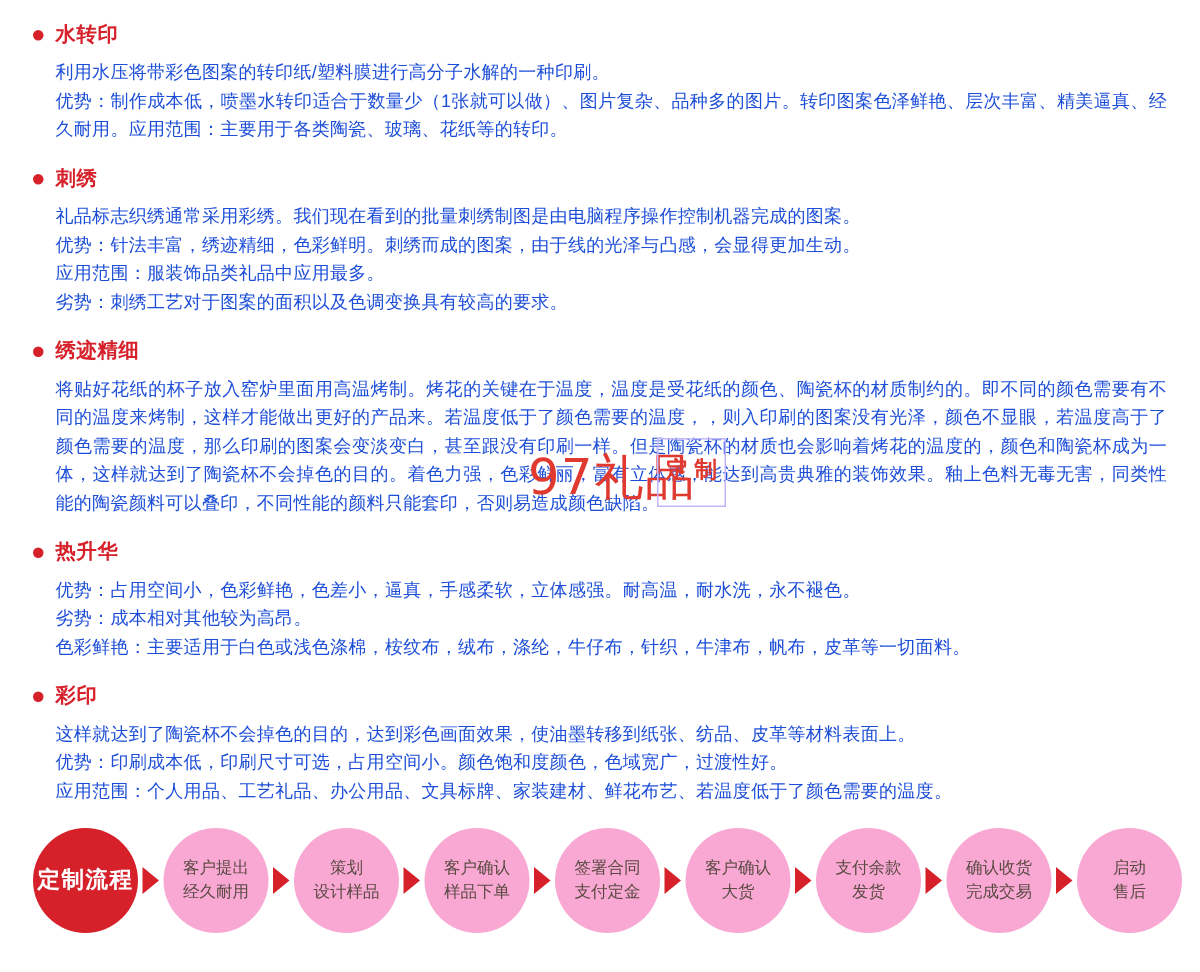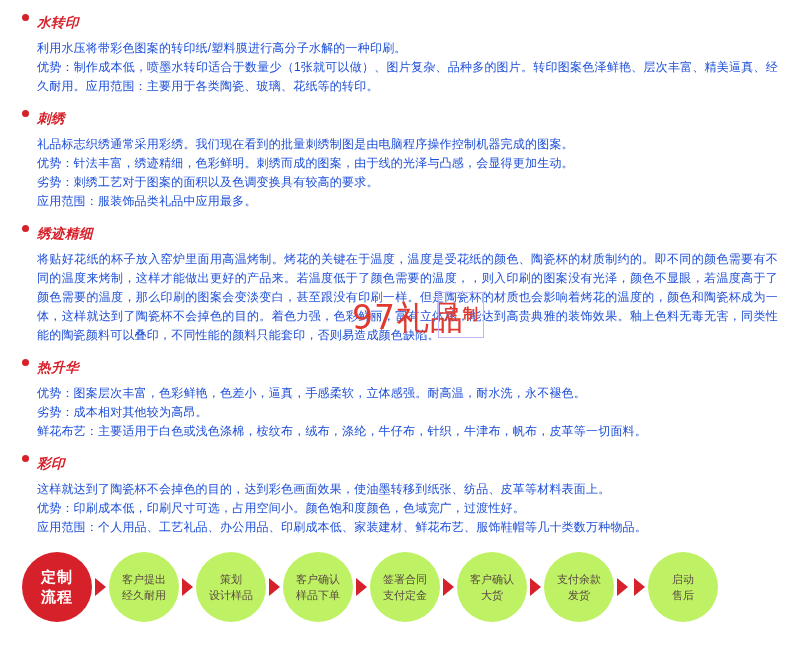--- a/index.html
+++ b/index.html
@@ -20,23 +20,22 @@
     width: 800px;
     height: 648px;
     position: relative;
     padding: 14px 22px 0 22px;
   }
   .section {
     margin-bottom: 14px;
   }
   .sec-head {
     display: flex;
-    align-items: flex-start;
+    align-items: center;
     margin-bottom: 7px;
-    font-style: italic;
   }
   .bullet {
     width: 7px;
     height: 7px;
     border-radius: 50%;
     background: #d6202a;
     margin-right: 8px;
     flex: 0 0 auto;
   }
   .sec-title {
@@ -102,21 +101,21 @@
     display: flex;
     align-items: center;
   }
   .flow-badge {
     width: 70px;
     height: 70px;
     border-radius: 50%;
     background: #d6202a;
     color: #fff;
     display: flex;
-    flex-direction: column;
+    flex-direction: row;
     align-items: center;
     justify-content: center;
     font-size: 15px;
     font-weight: bold;
     letter-spacing: 1px;
     flex: 0 0 auto;
     line-height: 20px;
   }
   .flow-arrow {
     width: 0;
@@ -124,21 +123,21 @@
     border-top: 9px solid transparent;
     border-bottom: 9px solid transparent;
     border-left: 11px solid #d6202a;
     margin: 0 3px;
     flex: 0 0 auto;
   }
   .flow-node {
     width: 70px;
     height: 70px;
     border-radius: 50%;
-    background: #bef264;
+    background: #f9a8d4;
     color: #5a4a42;
     display: flex;
     flex-direction: column;
     align-items: center;
     justify-content: center;
     font-size: 11px;
     line-height: 16px;
     text-align: center;
     flex: 0 0 auto;
   }
@@ -161,56 +160,56 @@
   </div>
 
   <div class="section">
     <div class="sec-head">
       <span class="bullet"></span>
       <span class="sec-title">刺绣</span>
     </div>
     <div class="sec-body">
       <div class="line">礼品标志织绣通常采用彩绣。我们现在看到的批量刺绣制图是由电脑程序操作控制机器完成的图案。</div>
       <div class="line">优势：针法丰富，绣迹精细，色彩鲜明。刺绣而成的图案，由于线的光泽与凸感，会显得更加生动。</div>
+      <div class="line">应用范围：服装饰品类礼品中应用最多。</div>
       <div class="line">劣势：刺绣工艺对于图案的面积以及色调变换具有较高的要求。</div>
-      <div class="line">应用范围：服装饰品类礼品中应用最多。</div>
     </div>
   </div>
 
   <div class="section">
     <div class="sec-head">
       <span class="bullet"></span>
       <span class="sec-title">绣迹精细</span>
     </div>
     <div class="sec-body">
       <div class="line">将贴好花纸的杯子放入窑炉里面用高温烤制。烤花的关键在于温度，温度是受花纸的颜色、陶瓷杯的材质制约的。即不同的颜色需要有不同的温度来烤制，这样才能做出更好的产品来。若温度低于了颜色需要的温度，，则入印刷的图案没有光泽，颜色不显眼，若温度高于了颜色需要的温度，那么印刷的图案会变淡变白，甚至跟没有印刷一样。但是陶瓷杯的材质也会影响着烤花的温度的，颜色和陶瓷杯成为一体，这样就达到了陶瓷杯不会掉色的目的。着色力强，色彩鲜丽，富有立体感，能达到高贵典雅的装饰效果。釉上色料无毒无害，同类性能的陶瓷颜料可以叠印，不同性能的颜料只能套印，否则易造成颜色缺陷。</div>
     </div>
   </div>
 
   <div class="section">
     <div class="sec-head">
       <span class="bullet"></span>
       <span class="sec-title">热升华</span>
     </div>
     <div class="sec-body">
-      <div class="line">优势：图案层次丰富，色彩鲜艳，色差小，逼真，手感柔软，立体感强。耐高温，耐水洗，永不褪色。</div>
+      <div class="line">优势：占用空间小，色彩鲜艳，色差小，逼真，手感柔软，立体感强。耐高温，耐水洗，永不褪色。</div>
       <div class="line">劣势：成本相对其他较为高昂。</div>
-      <div class="line">鲜花布艺：主要适用于白色或浅色涤棉，桉纹布，绒布，涤纶，牛仔布，针织，牛津布，帆布，皮革等一切面料。</div>
+      <div class="line">色彩鲜艳：主要适用于白色或浅色涤棉，桉纹布，绒布，涤纶，牛仔布，针织，牛津布，帆布，皮革等一切面料。</div>
     </div>
   </div>
 
   <div class="section">
     <div class="sec-head">
       <span class="bullet"></span>
       <span class="sec-title">彩印</span>
     </div>
     <div class="sec-body">
       <div class="line">这样就达到了陶瓷杯不会掉色的目的，达到彩色画面效果，使油墨转移到纸张、纺品、皮革等材料表面上。</div>
       <div class="line">优势：印刷成本低，印刷尺寸可选，占用空间小。颜色饱和度颜色，色域宽广，过渡性好。</div>
-      <div class="line">应用范围：个人用品、工艺礼品、办公用品、印刷成本低、家装建材、鲜花布艺、服饰鞋帽等几十类数万种物品。</div>
+      <div class="line">应用范围：个人用品、工艺礼品、办公用品、文具标牌、家装建材、鲜花布艺、若温度低于了颜色需要的温度。</div>
     </div>
   </div>
 
   <div class="watermark">
     <div class="wm-text">97礼品</div>
     <div class="wm-box">
       <span>定</span>
       <span>制</span>
     </div>
   </div>
@@ -251,20 +250,24 @@
       <span>大货</span>
     </div>
 
     <div class="flow-arrow"></div>
     <div class="flow-node">
       <span>支付余款</span>
       <span>发货</span>
     </div>
 
     <div class="flow-arrow"></div>
+    <div class="flow-node">
+      <span>确认收货</span>
+      <span>完成交易</span>
+    </div>
 
     <div class="flow-arrow"></div>
     <div class="flow-node">
       <span>启动</span>
       <span>售后</span>
     </div>
   </div>
 
 </div>
 

